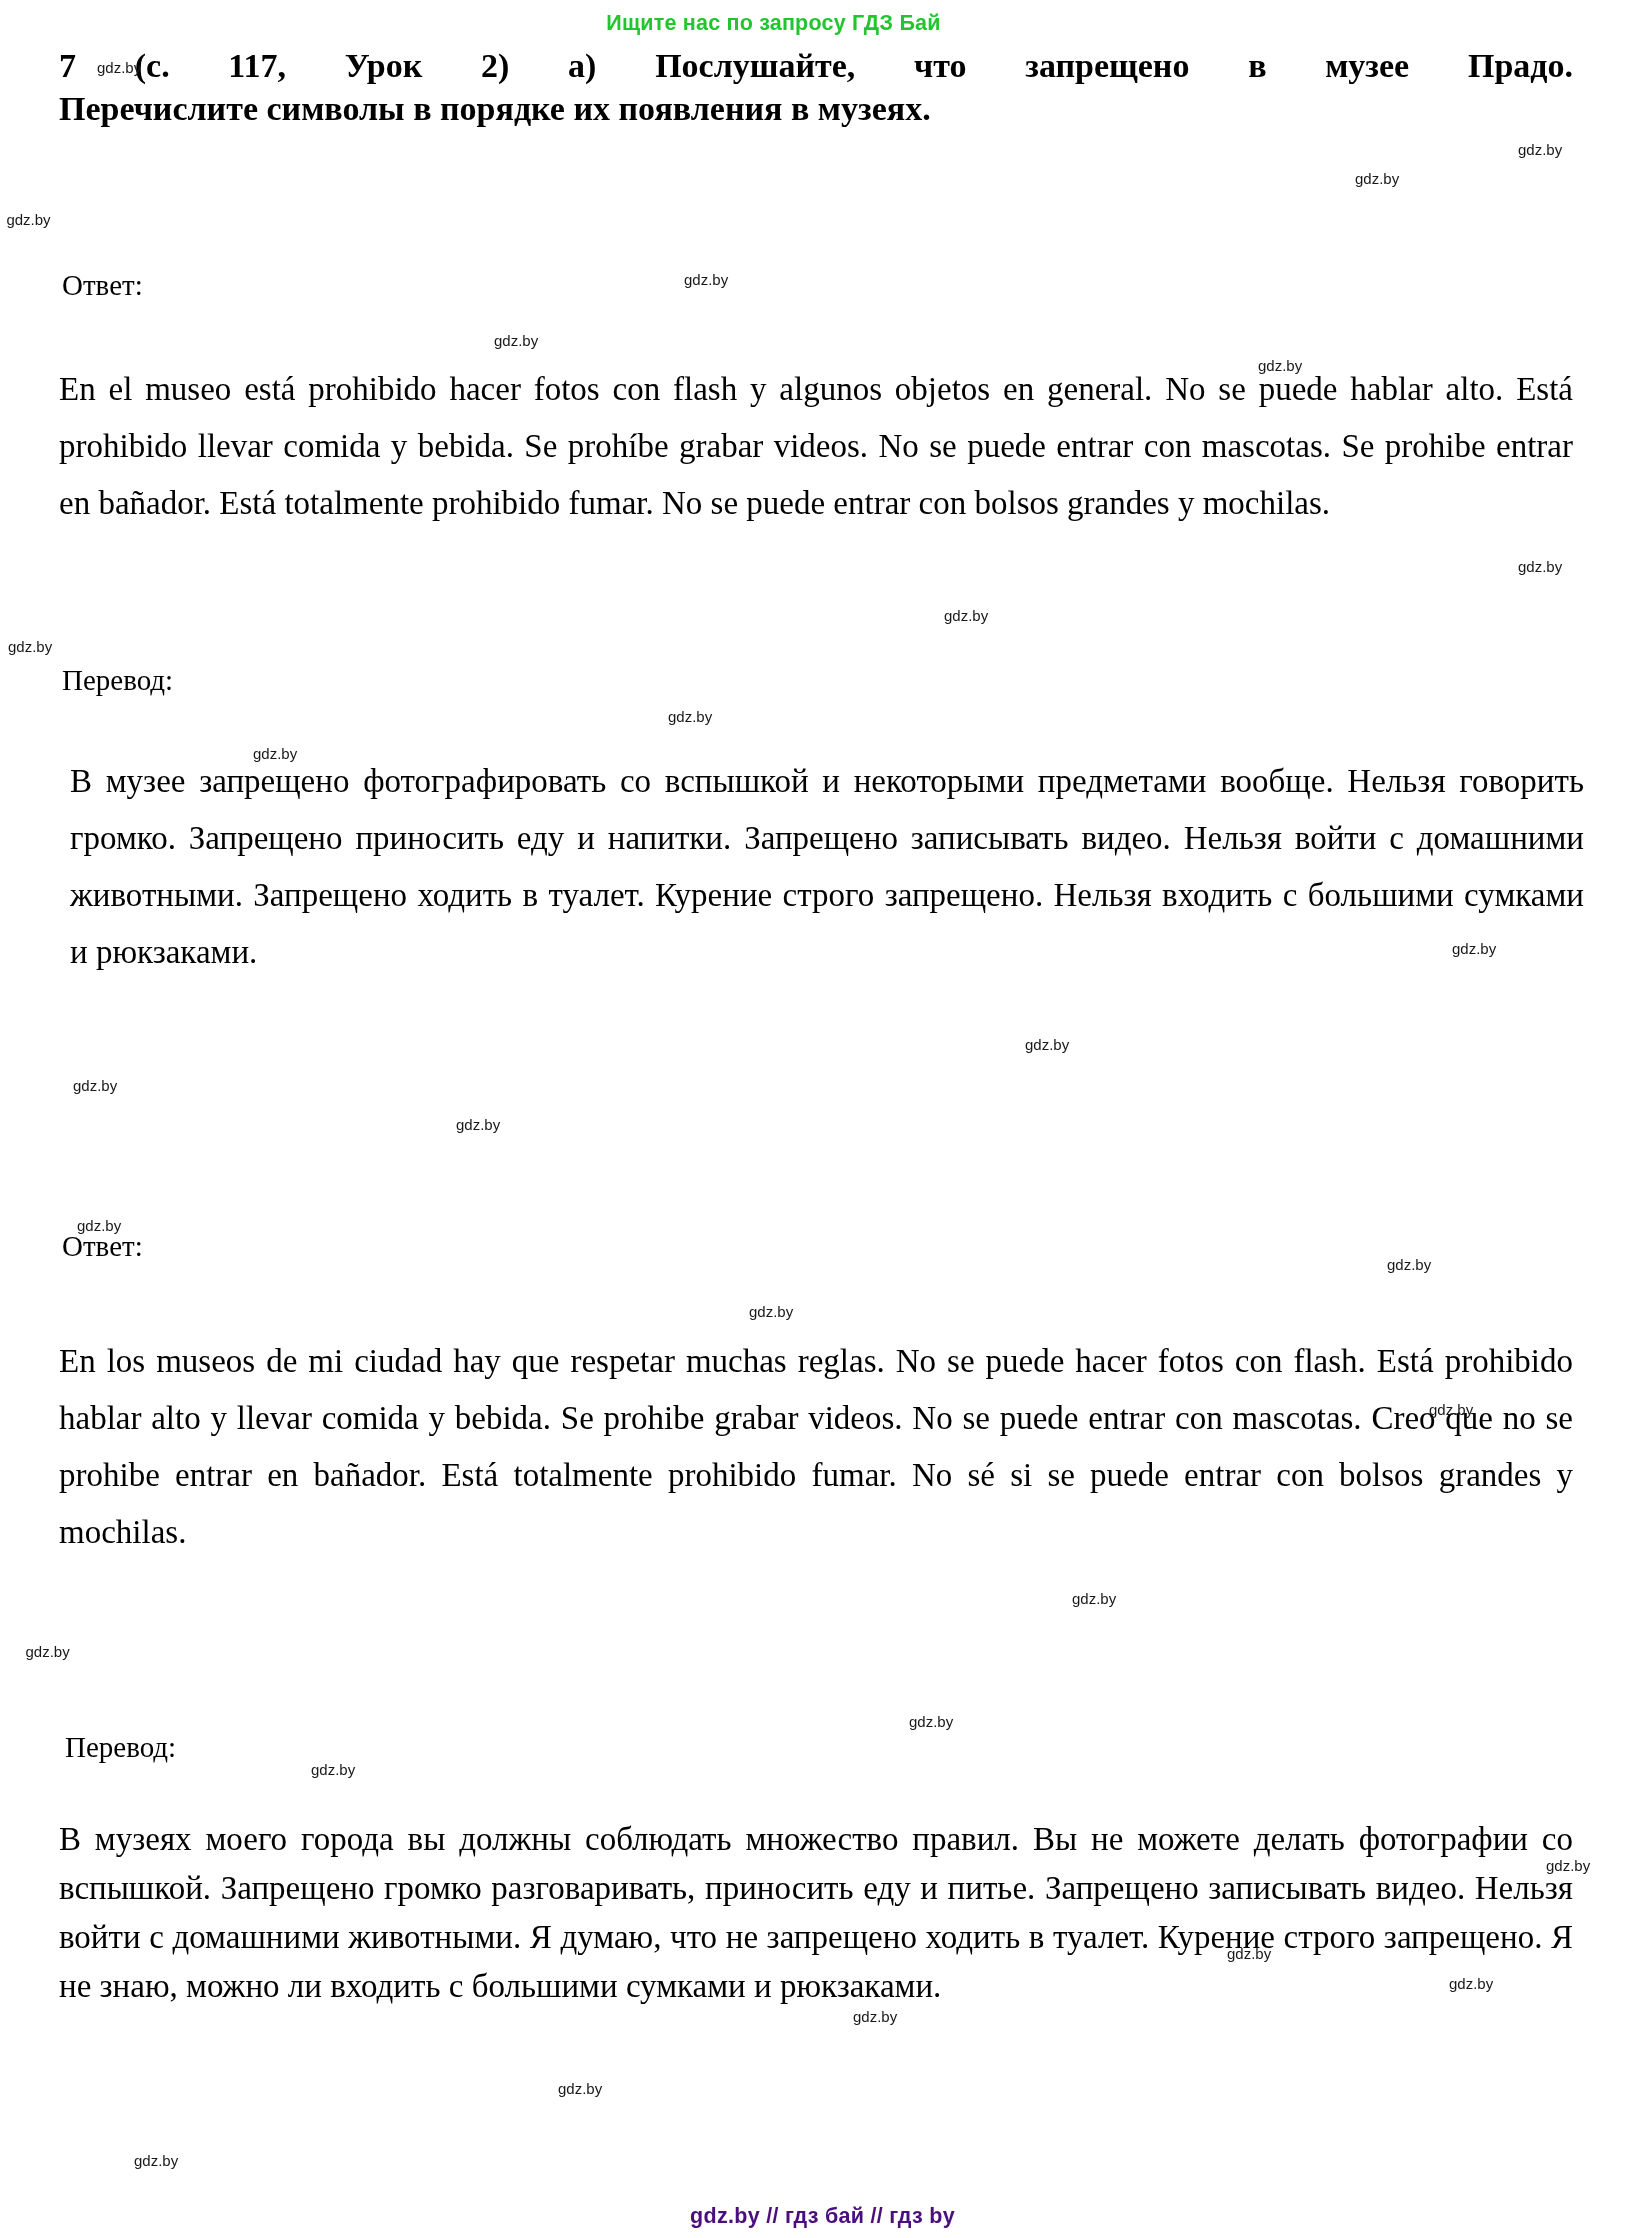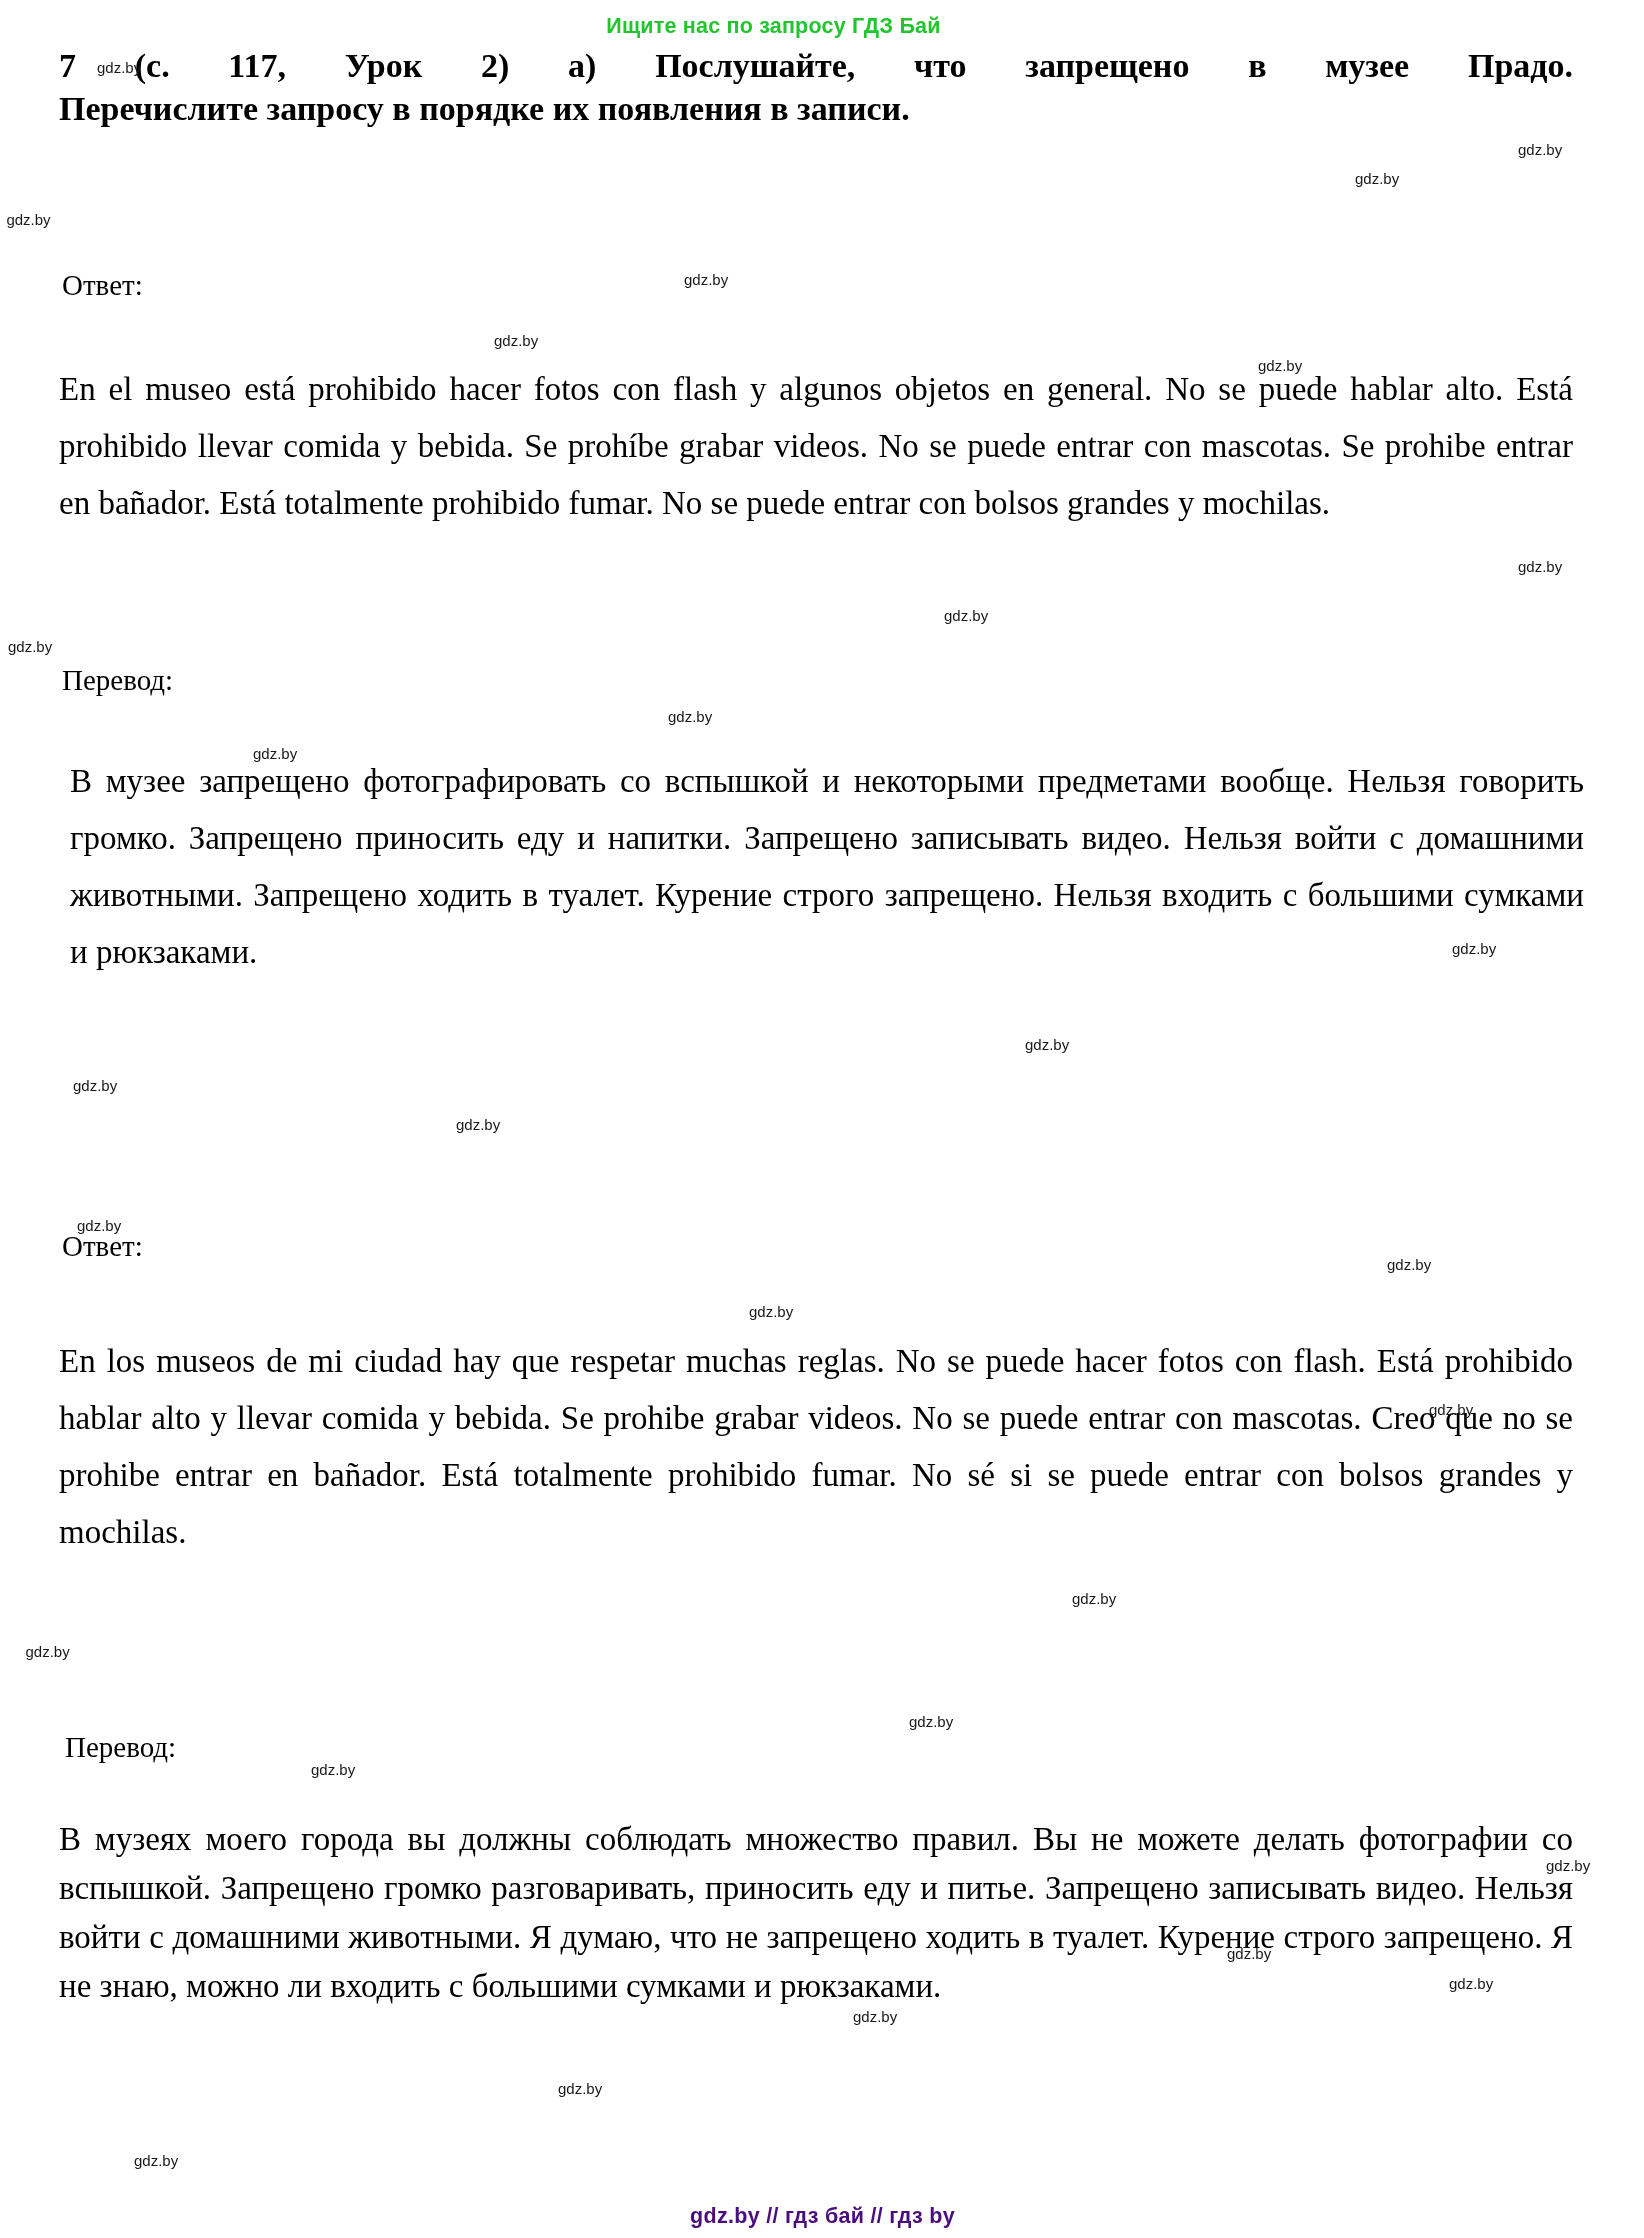--- a/index.html
+++ b/index.html
@@ -15,30 +15,30 @@
     height: 2239px;
     background: #ffffff;
     overflow: hidden;
     font-family: "Liberation Serif", "DejaVu Serif", serif;
     color: #000000;
   }
 
   
   .promo-bar {
     position: absolute;
-    top: 1px;
+    top: 8px;
     left: 0;
     width: 1547px;
     text-align: center;
     font-family: "Liberation Sans", "DejaVu Sans", sans-serif;
     font-weight: bold;
     font-size: 21.5px;
     letter-spacing: 0.2px;
     line-height: 27px;
-    padding-top: 12px;
+    padding-top: 2px;
   }
 
   .task-heading {
     font-weight: bold;
     font-size: 34px;
     line-height: 43px;
     text-align: justify;
     text-align-last: justify;
     margin: 0;
     padding: 0;
@@ -107,21 +107,21 @@
 </head>
 <body>
 
 <div id="page">
 
   <div class="promo-bar" style="color: rgb(34, 197, 46);">Ищите нас по запросу ГДЗ Бай</div>
 
   <div class="abs" style="left:59px; top:44px; width:1514px;">
     <div class="task-heading">
       <span>7 (с. 117, Урок 2) а) Послушайте, что запрещено в музее Прадо.</span>
-      <span class="line2">Перечислите запросу в порядке их появления в записи.</span>
+      <span class="line2">Перечислите символы в порядке их появления в музеях.</span>
     </div>
   </div>
 
   <div class="abs label" style="left:62px; top:266px;">Ответ:</div>
 
   <div class="abs body-par" style="left:59px; top:361px; width:1514px;">En el museo está prohibido hacer fotos con flash y algunos objetos en general. No se puede hablar alto. Está prohibido llevar comida y bebida. Se prohíbe grabar videos. No se puede entrar con mascotas. Se prohibe entrar en bañador. Está totalmente prohibido fumar. No se puede entrar con bolsos grandes y mochilas.</div>
 
   <div class="abs label" style="left:62px; top:661px;">Перевод:</div>
 
   <div class="abs body-par" style="left:59px; top:753px; width:1514px;margin-left:11px;">В музее запрещено фотографировать со вспышкой и некоторыми предметами вообще. Нельзя говорить громко. Запрещено приносить еду и напитки. Запрещено записывать видео. Нельзя войти с домашними животными. Запрещено ходить в туалет. Курение строго запрещено. Нельзя входить с большими сумками и рюкзаками.</div>

